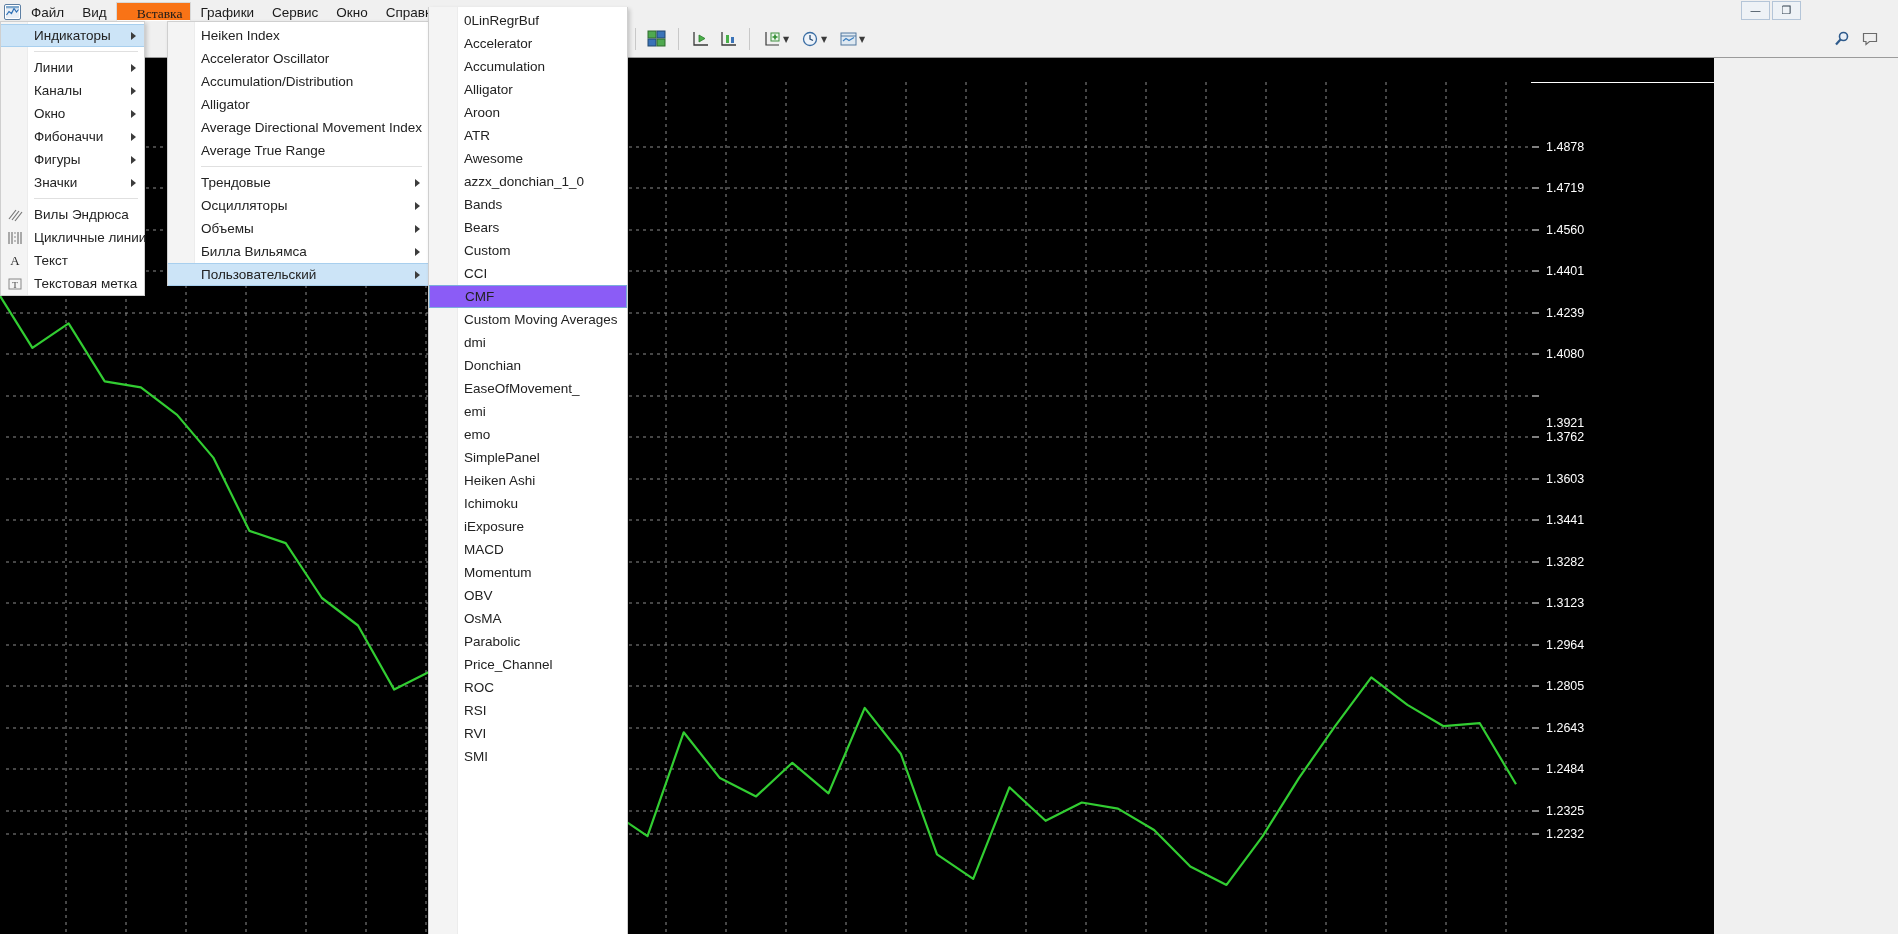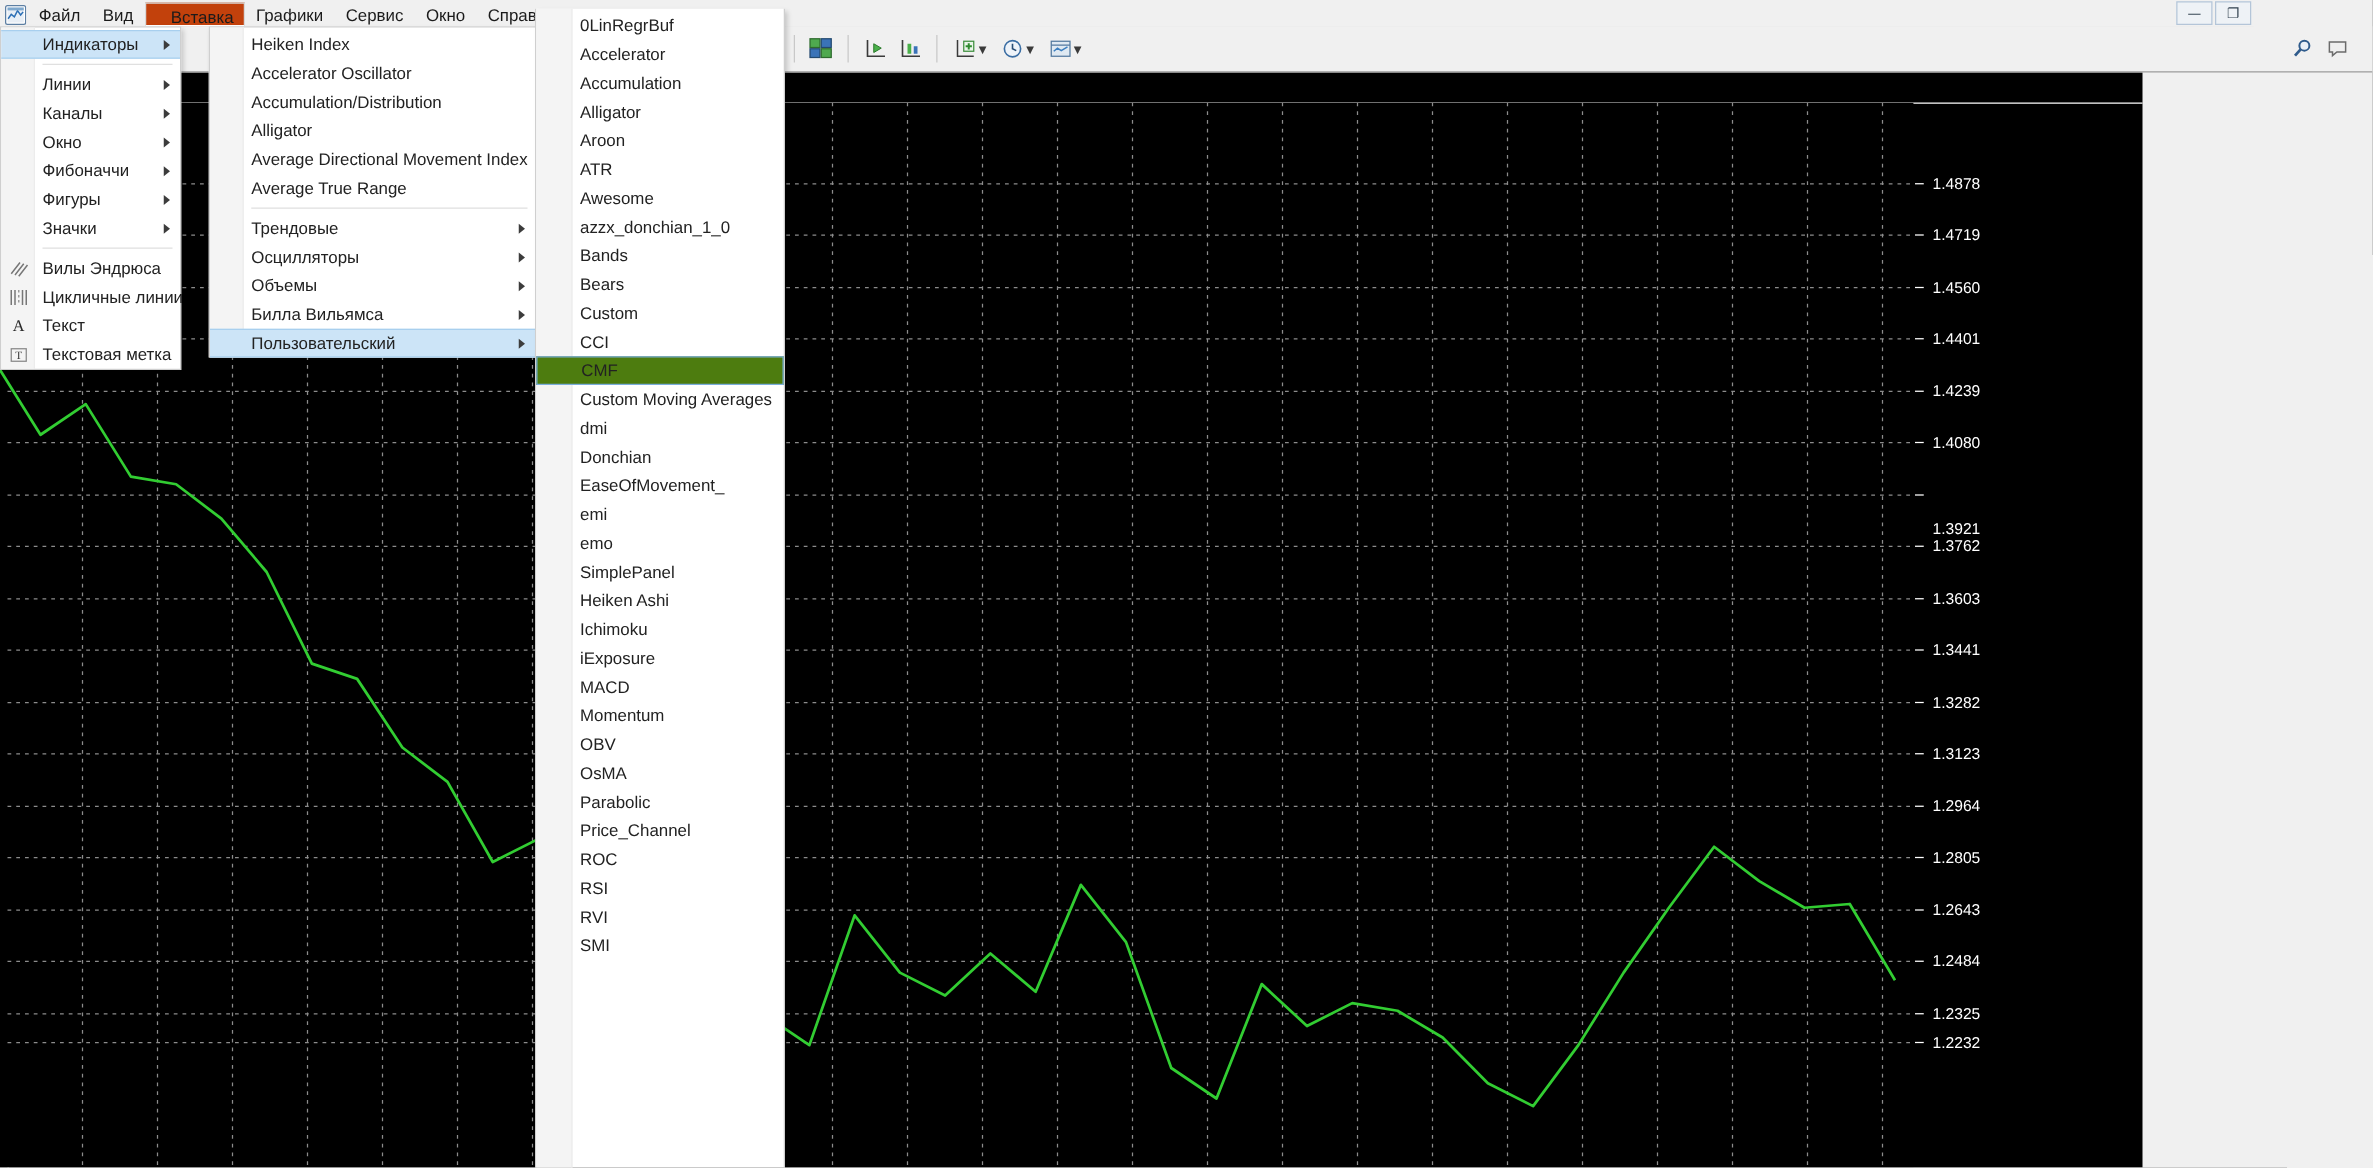--- a/index.html
+++ b/index.html
@@ -47,24 +47,25 @@
   .menu-item {
     padding: 2px 9px 3px 9px;
     height: 19px;
     line-height: 17px;
     font-size: 13.5px;
     color: #1b1b1b;
     white-space: nowrap;
     box-sizing: border-box;
   }
   .menu-item.open {
-    background: #c2410c;
+    background: #f97316;
     border: 1px solid #d8d8d8;
     border-bottom-color: #ffffff;
     padding: 2px 8px 3px 20px;
+    font-family: Liberation Serif, serif;
   }
 
   
   .wincontrols {
     position: absolute;
     right: 2px; top: 1px;
     display: flex;
     gap: 2px;
   }
   .winbtn {
@@ -193,21 +194,21 @@
     border-top: 4px solid transparent;
     border-bottom: 4px solid transparent;
     border-left: 5px solid #3c3c3c;
   }
   .mrow.selected {
     background: #cce4f7;
     border-top: 1px solid #a8cfee;
     border-bottom: 1px solid #a8cfee;
   }
   .mrow.selected-box {
-    background: #4d7c0f;
+    background: #8b5cf6;
     border: 1px solid #7aaddc;
   }
   .msep {
     height: 1px;
     background: #e0e0e0;
     margin: 4px 6px 4px 33px;
     position: relative;
     z-index: 2;
   }
   .mrow .icon-slot {

